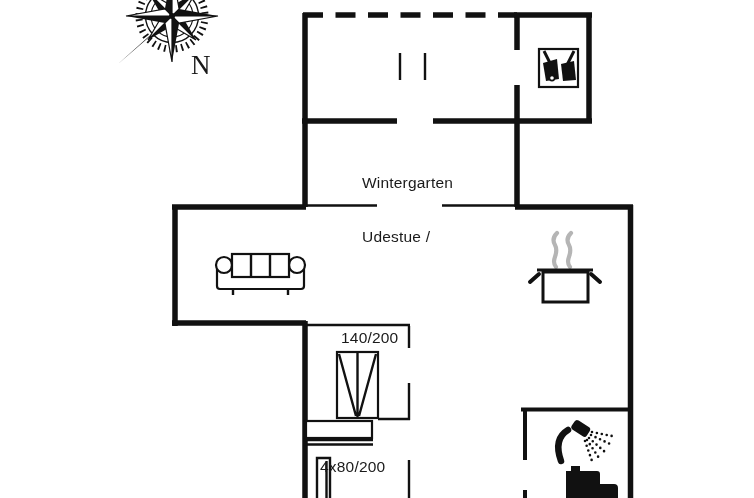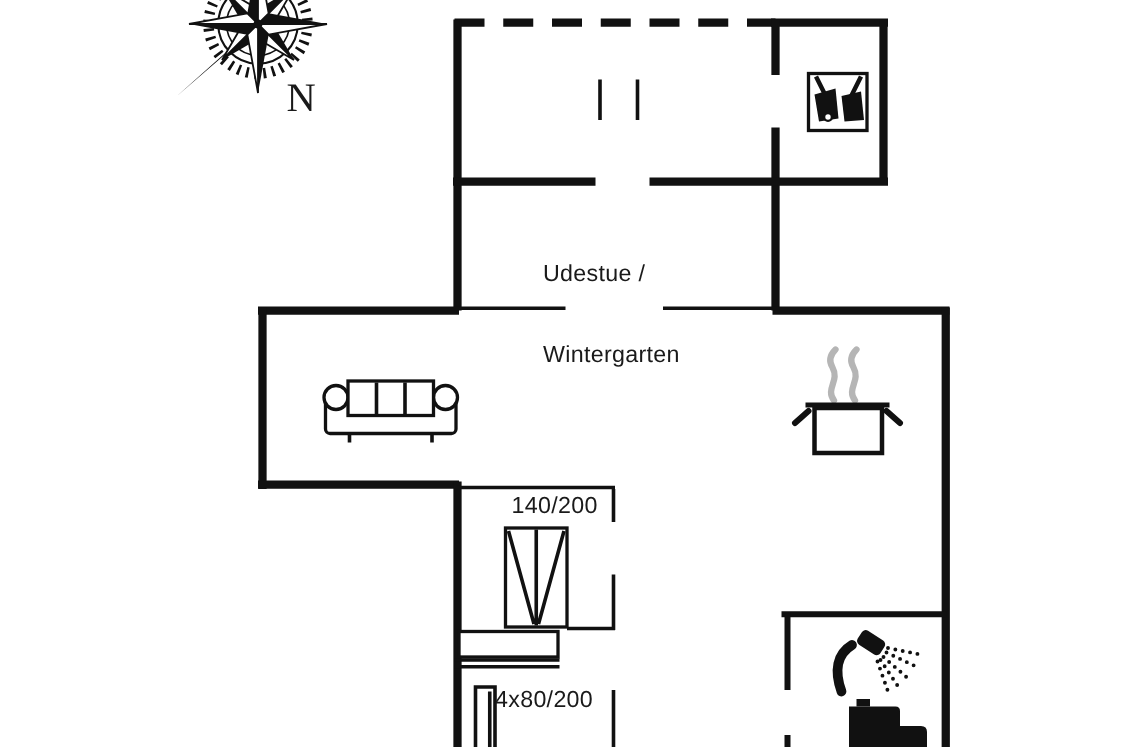--- a/index.html
+++ b/index.html
@@ -156,20 +156,20 @@
 
     <g>
       <rect class="blk" x="571" y="466" width="9" height="5"></rect>
       <path class="blk" d="M566,471 h31 q3,0 3,3 v10 h14 q4,0 4,4 v10 h-52 z"></path>
     </g>
   </svg>
 
   <div class="north" style="left:191px;top:50px">N</div>
 
   <div class="lbl" style="left:362px;top:138px">
+    <div>Wintergarten</div>
     <div>Udestue /</div>
-    <div>Wintergarten</div>
   </div>
 
   <div class="lbl" style="left:341px;top:329px">140/200</div>
 
-  <div class="lbl" style="left:330px;top:458px">4x80/200</div>
+  <div class="lbl" style="left:320px;top:458px">4x80/200</div>
 </div>
 
 </body></html>

